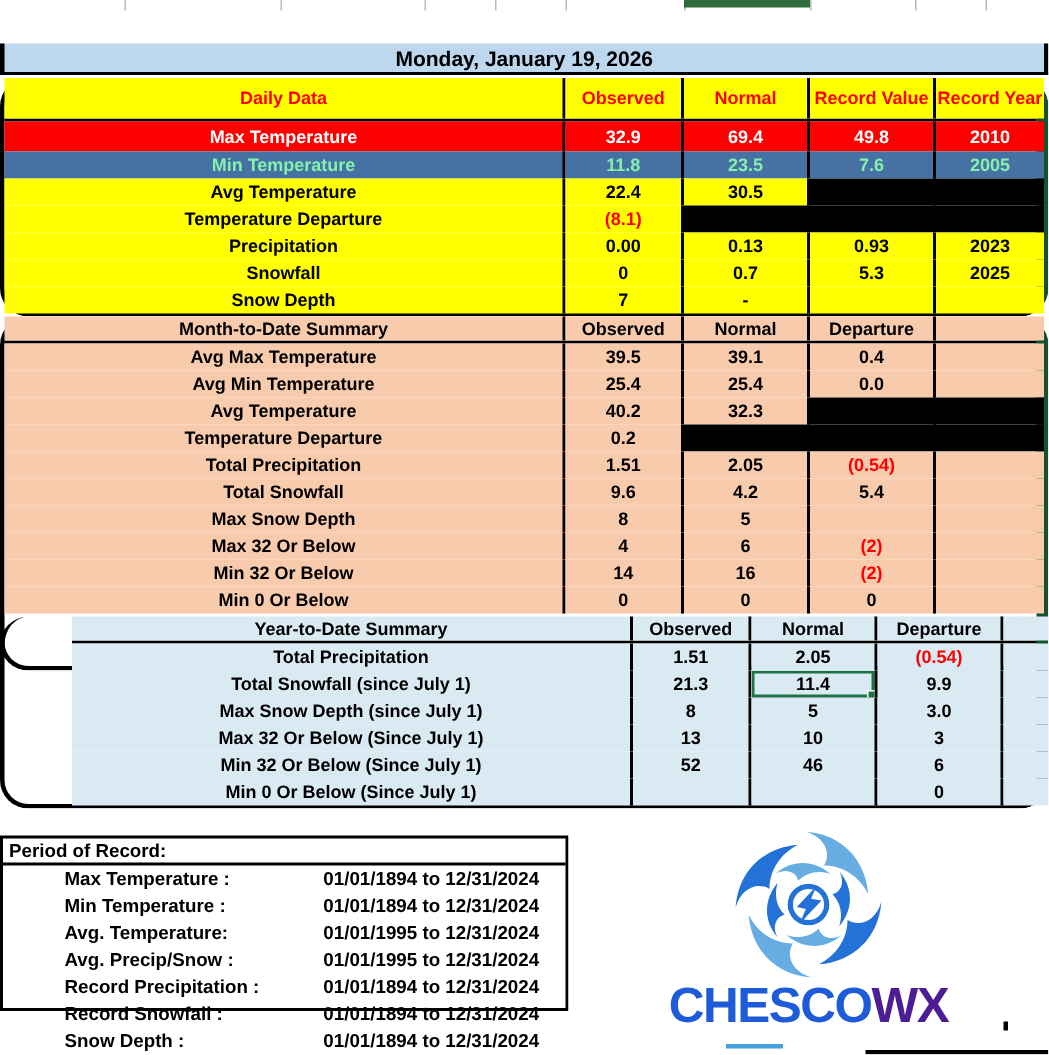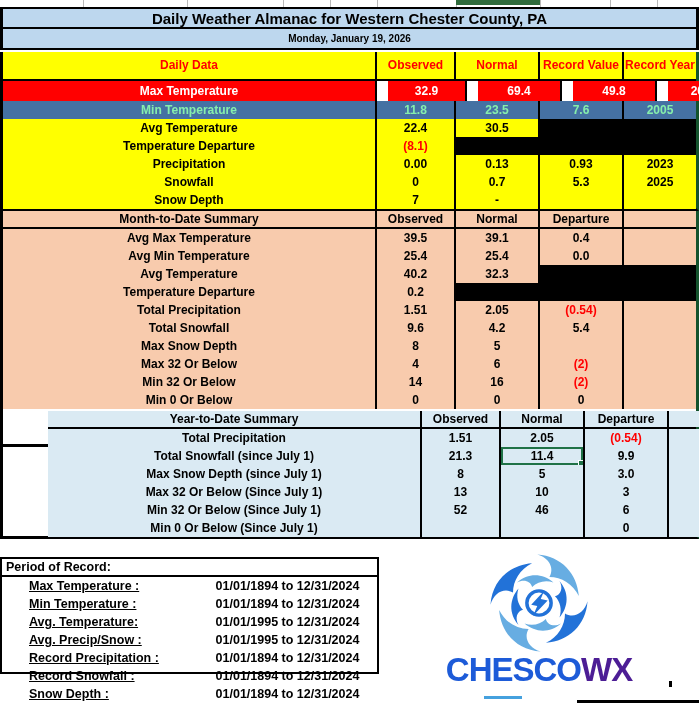--- a/index.html
+++ b/index.html
@@ -9,32 +9,32 @@
   
   #top-strip{position:absolute;left:0;top:0;width:699px;height:7px;background:#fff;}
   #top-strip .vline{position:absolute;top:0;width:1px;height:7px;background:#b9b9b9;}
   #green-bar{position:absolute;left:456px;top:0;width:84px;height:5px;background:#2F6B3C;}
 
   
   .band{position:absolute;left:0;width:699px;box-sizing:border-box;
         border-left:3px solid #000;border-right:3px solid #000;
         display:flex;align-items:center;justify-content:center;background:#BDD7EE;}
   #title-band{top:7px;height:22px;border-top:2px solid #000;border-bottom:2px solid #000;font-size:15px;}
-  #date-band{top:29px;height:21px;border-bottom:2px solid #000;font-size:10px;}
+  #date-band{top:29px;height:21px;border-bottom:2px solid #000;font-size:14px;}
 
   
   .section{position:absolute;left:0;width:699px;box-sizing:border-box;
-           border-left:3px solid #000;border-right:3px solid #14532d;border-bottom:3px solid #000;}
+           border-left:3px solid #000;border-right:8px solid #14532d;border-bottom:3px solid #000;border-radius:19px;}
   #daily{top:52px;height:159px;}
   #mtd{top:211px;height:236px;}
   #ytd{top:411px;height:128px;padding-left:45px;}
 
   .trow{display:grid;grid-template-columns:374px 79px 84px 84px 72px;height:18px;}
   #daily .trow.header-row{height:29px;}
-  #daily .trow.vmax{height:20px;gap:11px;}
+  #daily .trow.vmax{height:20px;}
   #mtd .trow.header-row,#ytd .trow.header-row{height:18px;}
   .trow.header-row{border-bottom:2px solid #000;box-sizing:border-box;}
 
   .cell{position:relative;display:flex;align-items:center;justify-content:center;
         box-sizing:border-box;border-right:2px solid #000;font-size:12px;line-height:1.05;
         text-align:center;overflow:hidden;}
   .cell.c4{border-right:none;}
 
   #daily .cell{background:#FFFF00;}
   #daily .hcell{color:#FF0000;}
@@ -48,21 +48,21 @@
   .cell.selected{box-shadow:inset 0 0 0 2px #1F7246;z-index:2;}
   .cell.selected::after{content:"";position:absolute;right:-1px;bottom:-1px;width:6px;height:6px;
                         background:#1F7246;border:1px solid #fff;box-sizing:border-box;}
 
   
   #period{position:absolute;left:0;top:557px;width:379px;height:117px;box-sizing:border-box;
           border:2px solid #000;background:#fff;}
   #period-title{height:18px;border-bottom:2px solid #000;box-sizing:border-box;
                 display:flex;align-items:center;padding-left:4px;font-size:12.5px;}
   .por-row{display:grid;grid-template-columns:196px 1fr;height:18px;align-items:center;font-size:12.5px;}
-  .por-row .por-label{padding-left:27px;text-decoration:underline;}
+  .por-row .por-label{padding-left:41px;}
   .por-row .por-value{text-align:center;}
 
   
   #logo-area{position:absolute;left:379px;top:541px;width:320px;height:162px;background:#fff;
              display:flex;flex-direction:column;align-items:center;}
   #logo-svg{margin-top:10px;}
   #logo-text{font-size:33px;letter-spacing:-1px;line-height:1;margin-top:-2px;white-space:nowrap;}
   #logo-text .dark{color:#1D5BD8;}
   #logo-text .light{color:#4c1d95;}
 
@@ -82,23 +82,20 @@
     <div class="vline" style="left:283px"></div>
     <div class="vline" style="left:330px"></div>
     <div class="vline" style="left:377px"></div>
     <div class="vline" style="left:456px"></div>
     <div class="vline" style="left:540px"></div>
     <div class="vline" style="left:610px"></div>
     <div class="vline" style="left:657px"></div>
     <div id="green-bar"></div>
   </div>
 
-  <div id="title-band" class="band">
-    <span>Daily Weather Almanac for Western Chester County, PA</span>
-  </div>
 
   <div id="date-band" class="band">
     <span>Monday, January 19, 2026</span>
   </div>
 
   <div id="daily" class="section">
       <div class="trow header-row">
         <div class="cell hcell c0">Daily Data</div>
         <div class="cell hcell c1">Observed</div>
         <div class="cell hcell c2">Normal</div>

